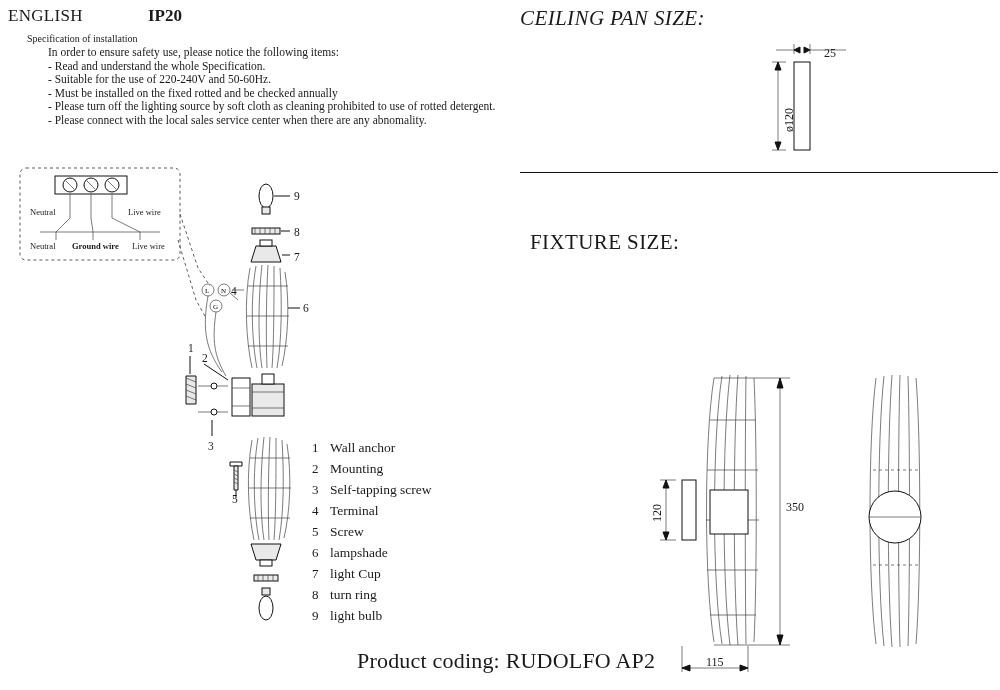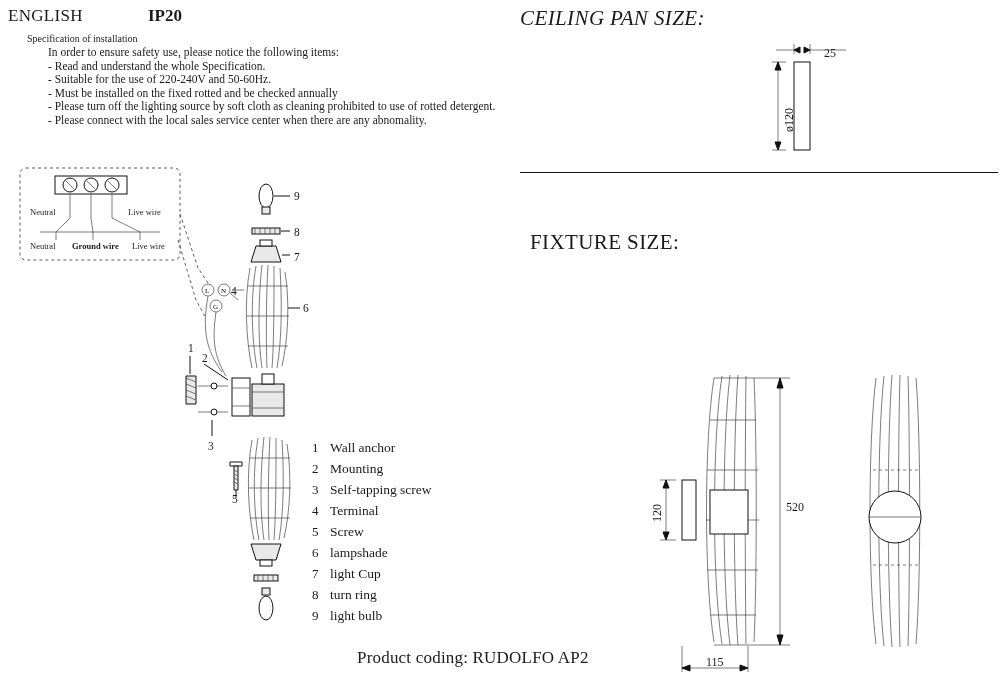--- a/index.html
+++ b/index.html
@@ -19,21 +19,21 @@
   .spec-title{position:absolute;left:2px;top:33px;font-size:10px;margin-left:25px;}
   .spec-lines{position:absolute;left:8px;top:46px;font-size:11.5px;line-height:13.6px;}
   .spec-lines div{white-space:nowrap;margin-left:40px;}
 
   
   .h-ceiling{position:absolute;left:520px;top:6px;font-size:21px;letter-spacing:.4px;font-style:italic;}
   .h-fixture{position:absolute;left:530px;top:188px;font-size:21px;letter-spacing:.4px;margin-top:42px;}
   .divider{position:absolute;left:520px;top:172px;width:478px;height:1px;background:#111;}
 
   
-  .coding{position:absolute;left:357px;top:648px;font-size:17px;letter-spacing:.2px;}
+  .coding{position:absolute;left:357px;top:648px;font-size:22px;letter-spacing:.2px;}
 
   
   .legend{position:absolute;left:312px;top:437px;font-size:13.5px;line-height:21px;}
   .legend .row{display:flex;align-items:flex-start;height:21px;}
   .legend .num{width:14px;text-align:left;font-size:13px;}
   .legend .lbl{padding-left:4px;}
 
   
   .wlbl{position:absolute;font-size:8.5px;font-family:"Liberation Serif",serif;}
 
@@ -125,21 +125,21 @@
   <div class="cnum" style="left:294px;top:251px;">7</div>
   <div class="cnum" style="left:303px;top:302px;">6</div>
   <div class="cnum" style="left:231px;top:285px;">4</div>
   <div class="cnum" style="left:188px;top:342px;">1</div>
   <div class="cnum" style="left:202px;top:352px;">2</div>
   <div class="cnum" style="left:208px;top:440px;">3</div>
   <div class="cnum" style="left:232px;top:493px;">5</div>
 
   <div class="dim" style="left:824px;top:46px;">25</div>
   <div class="dim vert" style="left:782px;top:132px;">ø120</div>
-  <div class="dim" style="left:786px;top:500px;">520</div>
+  <div class="dim" style="left:786px;top:500px;">350</div>
   <div class="dim vert" style="left:650px;top:522px;">120</div>
   <div class="dim" style="left:706px;top:655px;">115</div>
 
   <svg viewBox="0 0 1000 690">
 
     <g>
       <rect class="dash" x="20" y="168" width="160" height="92" rx="6"></rect>
 
       <rect class="fillw" x="55" y="176" width="72" height="18"></rect>
       <circle class="fillw" cx="70" cy="185" r="7"></circle>

